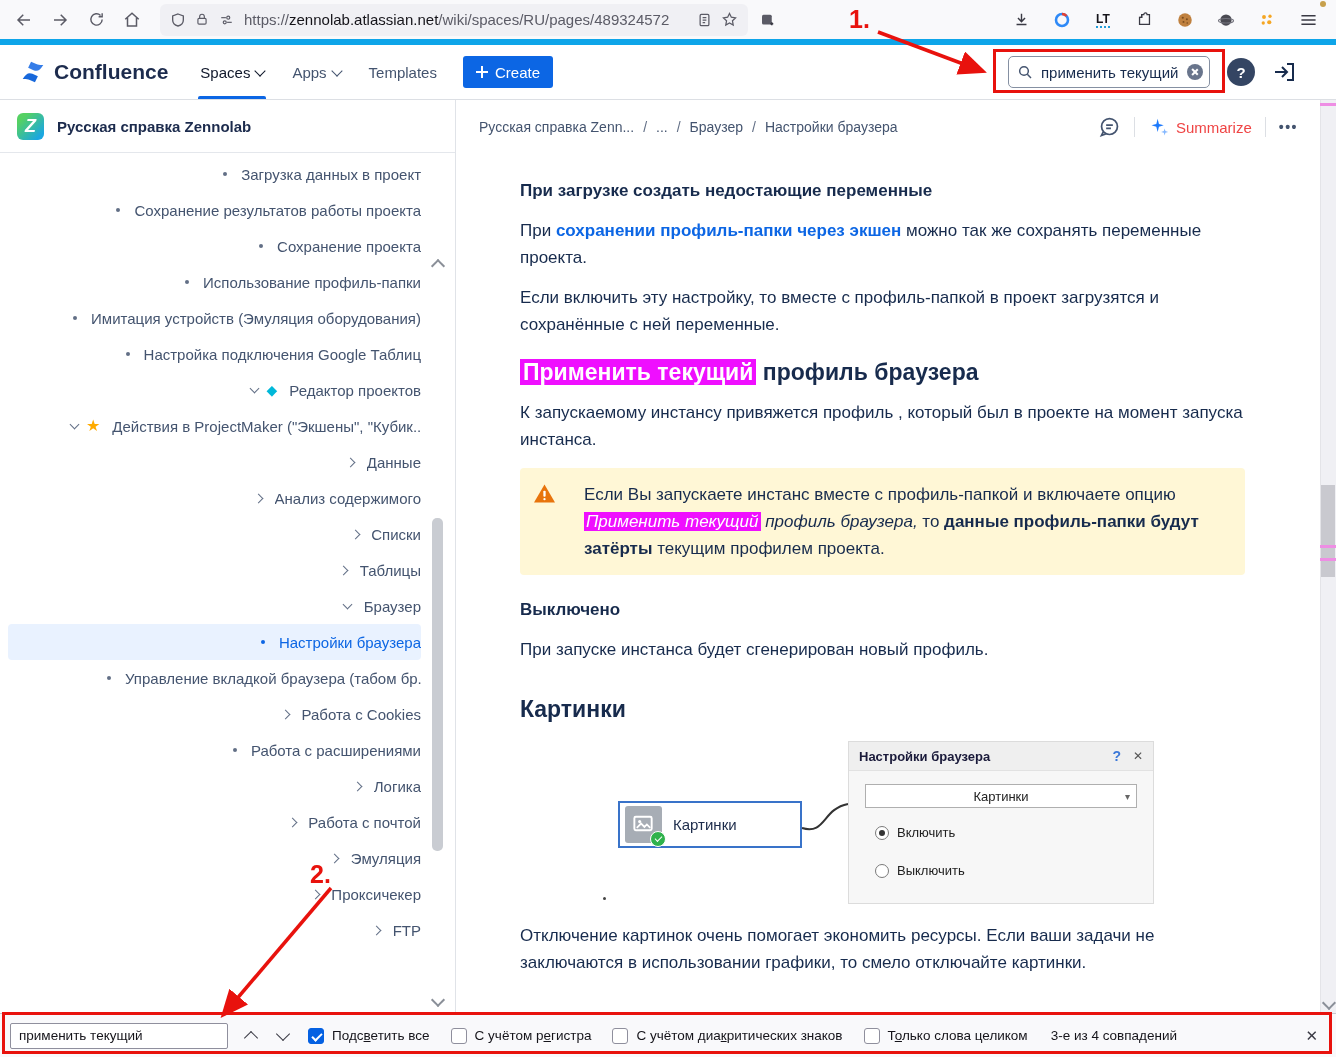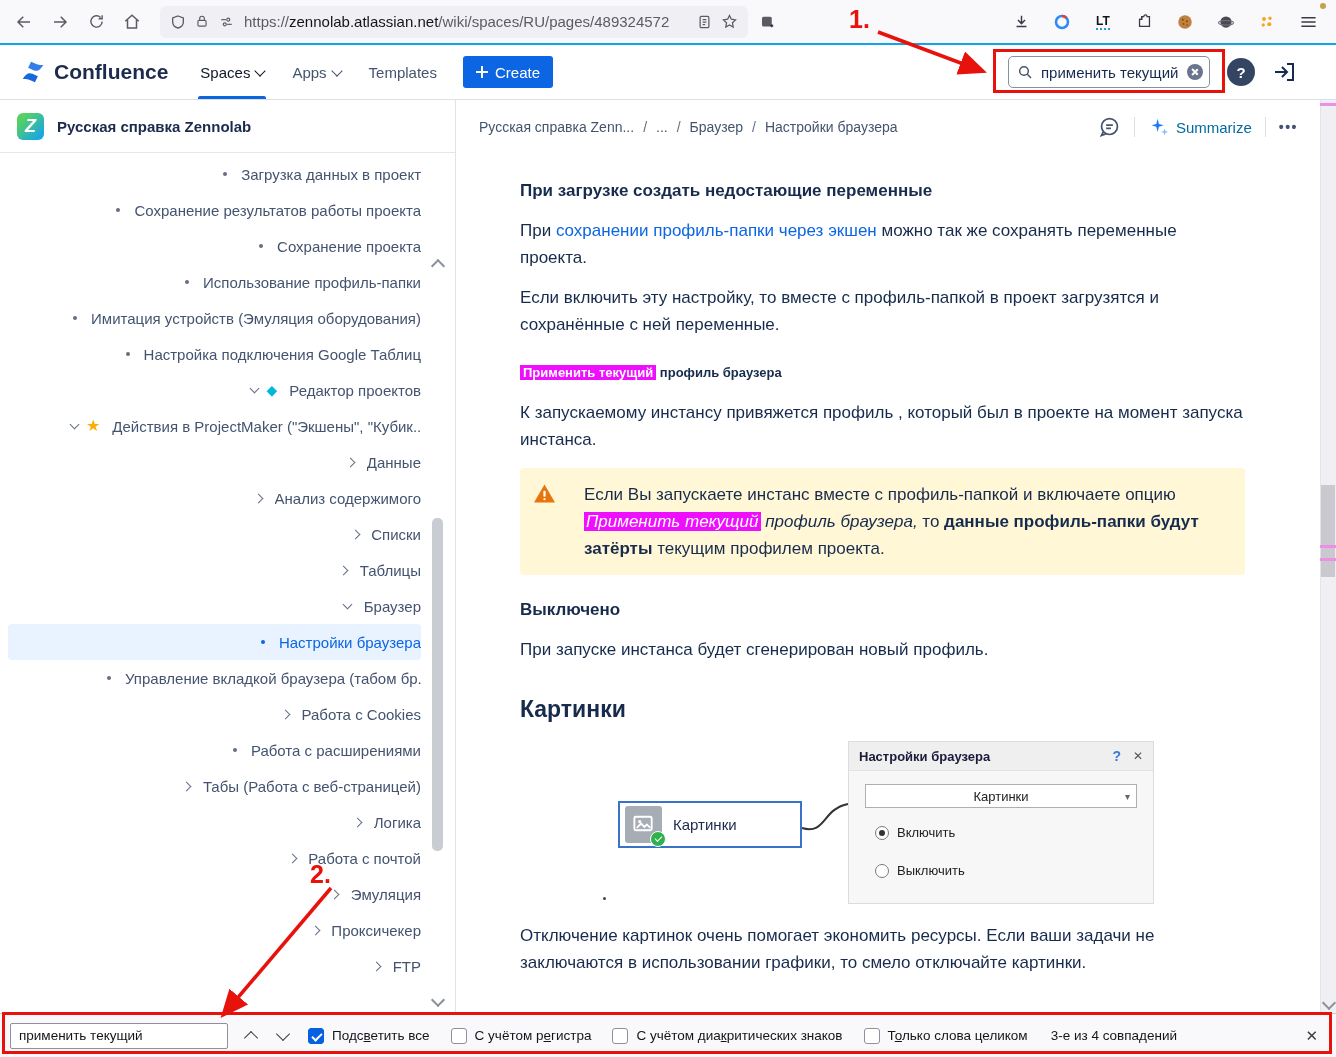--- a/index.html
+++ b/index.html
@@ -1,21 +1,21 @@
 <!DOCTYPE html>
 <html><head>
 <meta charset="utf-8">
 <style>
   html,body{margin:0;padding:0;background:#ddd;}
   #screen{position:relative;width:1336px;height:1057px;background:#fff;overflow:hidden;
           font-family:"Liberation Sans",sans-serif;color:#172b4d;}
   svg{display:block;}
 
   
-  .chrome{position:absolute;inset:0 0 auto 0;height:45px;background:#f9f9fb;border-bottom:2px solid #0ea5e9;
+  .chrome{position:absolute;inset:0 0 auto 0;height:45px;background:#f9f9fb;border-bottom:6px solid #0ea5e9;
           display:flex;align-items:center;padding:0 8px;box-sizing:border-box;gap:4px;z-index:5;}
   .nav-btn{width:32px;height:32px;border-radius:4px;display:flex;align-items:center;justify-content:center;color:#5b5b66;flex:none;}
   .urlbar{width:588px;height:32px;background:#f0f0f4;border-radius:6px;display:flex;align-items:center;
           padding:0 10px;box-sizing:border-box;gap:9px;margin-left:8px;flex:none;}
   .url-text{font-size:15px;color:#5b5b66;white-space:nowrap;overflow:hidden;flex:1;}
   .url-host{color:#15141a;}
   .chrome-right{margin-left:auto;display:flex;align-items:center;gap:9px;padding-right:4px;}
   .lt-badge{font-size:12px;font-weight:700;color:#15141a;border-bottom:2px dotted #1f9cd8;line-height:14px;}
   .dot-badge{position:absolute;width:6px;height:6px;border-radius:50%;background:#c7a04c;right:-2px;top:-3px;}
 
@@ -74,27 +74,27 @@
   .chev-up{transform:rotate(-135deg);} .chev-dn{transform:rotate(45deg);}
 
   
   .main{position:absolute;left:457px;top:100px;right:16px;bottom:44px;background:#fff;overflow:hidden;}
   .crumb-row{height:54px;display:flex;align-items:center;padding:0 22px;}
   .bc-item{font-size:14px;color:#44546f;white-space:nowrap;}
   .bc-sep{margin:0 9px;color:#626f86;font-size:14px;}
   .crumb-actions{margin-left:auto;display:flex;align-items:center;gap:13px;}
   .divider-v{width:1px;height:20px;background:#dcdfe4;}
   .sum-btn{display:flex;align-items:center;gap:7px;}
-  .sum-label{font-size:15px;color:#0369a1;}
+  .sum-label{font-size:15px;color:#ef4444;}
   .more-dots{font-size:14px;letter-spacing:1.5px;color:#44546f;font-weight:700;}
   .article{padding:2px 75px 0 63px;font-size:17px;line-height:27px;color:#172b4d;}
   .mini-h{font-weight:700;margin-top:21px;}
   .article p{margin:13px 0 0;}
-  .link{color:#0c66e4;cursor:pointer;}
-  .h-apply{margin-top:21px;font-size:13px;font-weight:700;}
+  .link{color:#0c66e4;cursor:pointer;font-weight:bold;}
+  .h-apply{margin-top:21px;font-size:23px;font-weight:700;}
   .hl{background:#ef0fff;color:#fff;padding:0 3px;}
   .hl-i{background:#ef0fff;color:#fff;font-style:italic;padding:0 2px;}
   .em{font-style:italic;} .bold{font-weight:700;}
   .warn{margin-top:15px;background:#fff7d6;border-radius:4px;padding:13px 18px 13px 13px;display:flex;gap:28px;}
   .warn-text{flex:1;}
   .h2{margin-top:33px;font-size:23px;font-weight:600;}
 
   
   .shot{position:relative;height:172px;margin-top:14px;}
   .flow-node{position:absolute;left:98px;top:64px;width:184px;height:47px;border:2px solid #3973c9;background:#fff;
@@ -400,25 +400,20 @@
     </div>
         <div class="side-item lv4 m-right">
       <span class="marker"></span>
 
       <span class="side-label">Работа с Cookies</span>
     </div>
         <div class="side-item lv4 m-bullet">
       <span class="marker"></span>
 
       <span class="side-label">Работа с расширениями</span>
-    </div>
-        <div class="side-item lv3 m-right">
-      <span class="marker"></span>
-
-      <span class="side-label">Табы (Работа с веб-страницей)</span>
     </div>
         <div class="side-item lv3 m-right">
       <span class="marker"></span>
 
       <span class="side-label">Логика</span>
     </div>
         <div class="side-item lv3 m-right">
       <span class="marker"></span>
 
       <span class="side-label">Работа с почтой</span>

